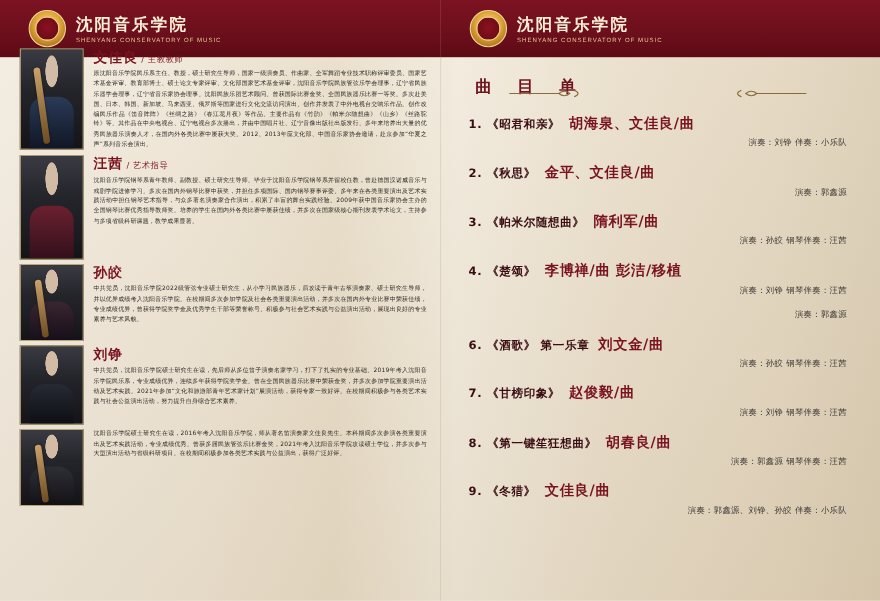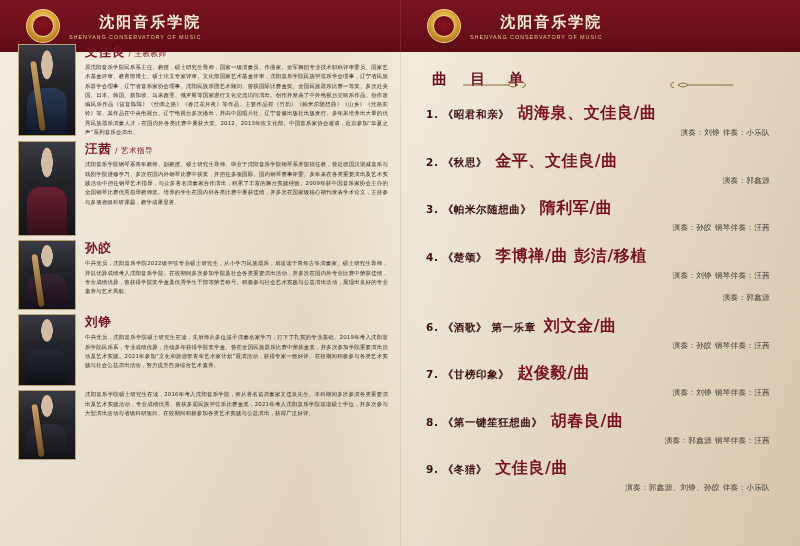--- a/index.html
+++ b/index.html
@@ -43,21 +43,21 @@
   }
   .crest::after{
     content:""; position:absolute; inset:5px; border-radius:50%;
     background: radial-gradient(circle at 50% 45%, #8b1120 0%, #6e0d18 70%);
     border:1px solid #f0cf8e;
   }
   .crest .note{
     position:absolute; left:0; right:0; top:8px; text-align:center;
     color:#f4d79a; font-size:11px; line-height:18px;
   }
-  .logo-text { margin-left:9px; color:#f6e4bd;text-align:right; }
+  .logo-text { margin-left:9px; color:#f6e4bd; }
   .logo-cn {
     font-size:15px; letter-spacing:2px; font-weight:bold;
     font-family:"DejaVu Sans","Liberation Sans",sans-serif;
     color:#fbf0d6;
   }
   .logo-en {
     font-size:5.5px; letter-spacing:0.9px; margin-top:2px;
     color:#e7c98e; white-space:nowrap;
   }
 
@@ -136,21 +136,21 @@
 
   .item { margin-bottom:12.5px; }
   .item-row1 {
     display:flex; align-items:baseline; justify-content:flex-start; gap:8px;
   }
   .piece {
     color:#3a0d13; font-size:10.5px; font-weight:bold; letter-spacing:0.6px;
     font-family:"DejaVu Sans","Liberation Sans",sans-serif; white-space:nowrap;
   }
   .composer {
-    color:#7a1320; font-size:16px; font-weight:bold; letter-spacing:0.6px;
+    color:#7a1320; font-size:13px; font-weight:bold; letter-spacing:0.6px;
     font-family:"DejaVu Sans","Liberation Sans",sans-serif; white-space:nowrap;
   }
   .performers {
     text-align:right; color:#3c3a35; font-size:7.6px; margin-top:4px;
     letter-spacing:0.3px;
     font-family:"DejaVu Sans","Liberation Sans",sans-serif;
   }
 </style>
 </head>
 <body>

